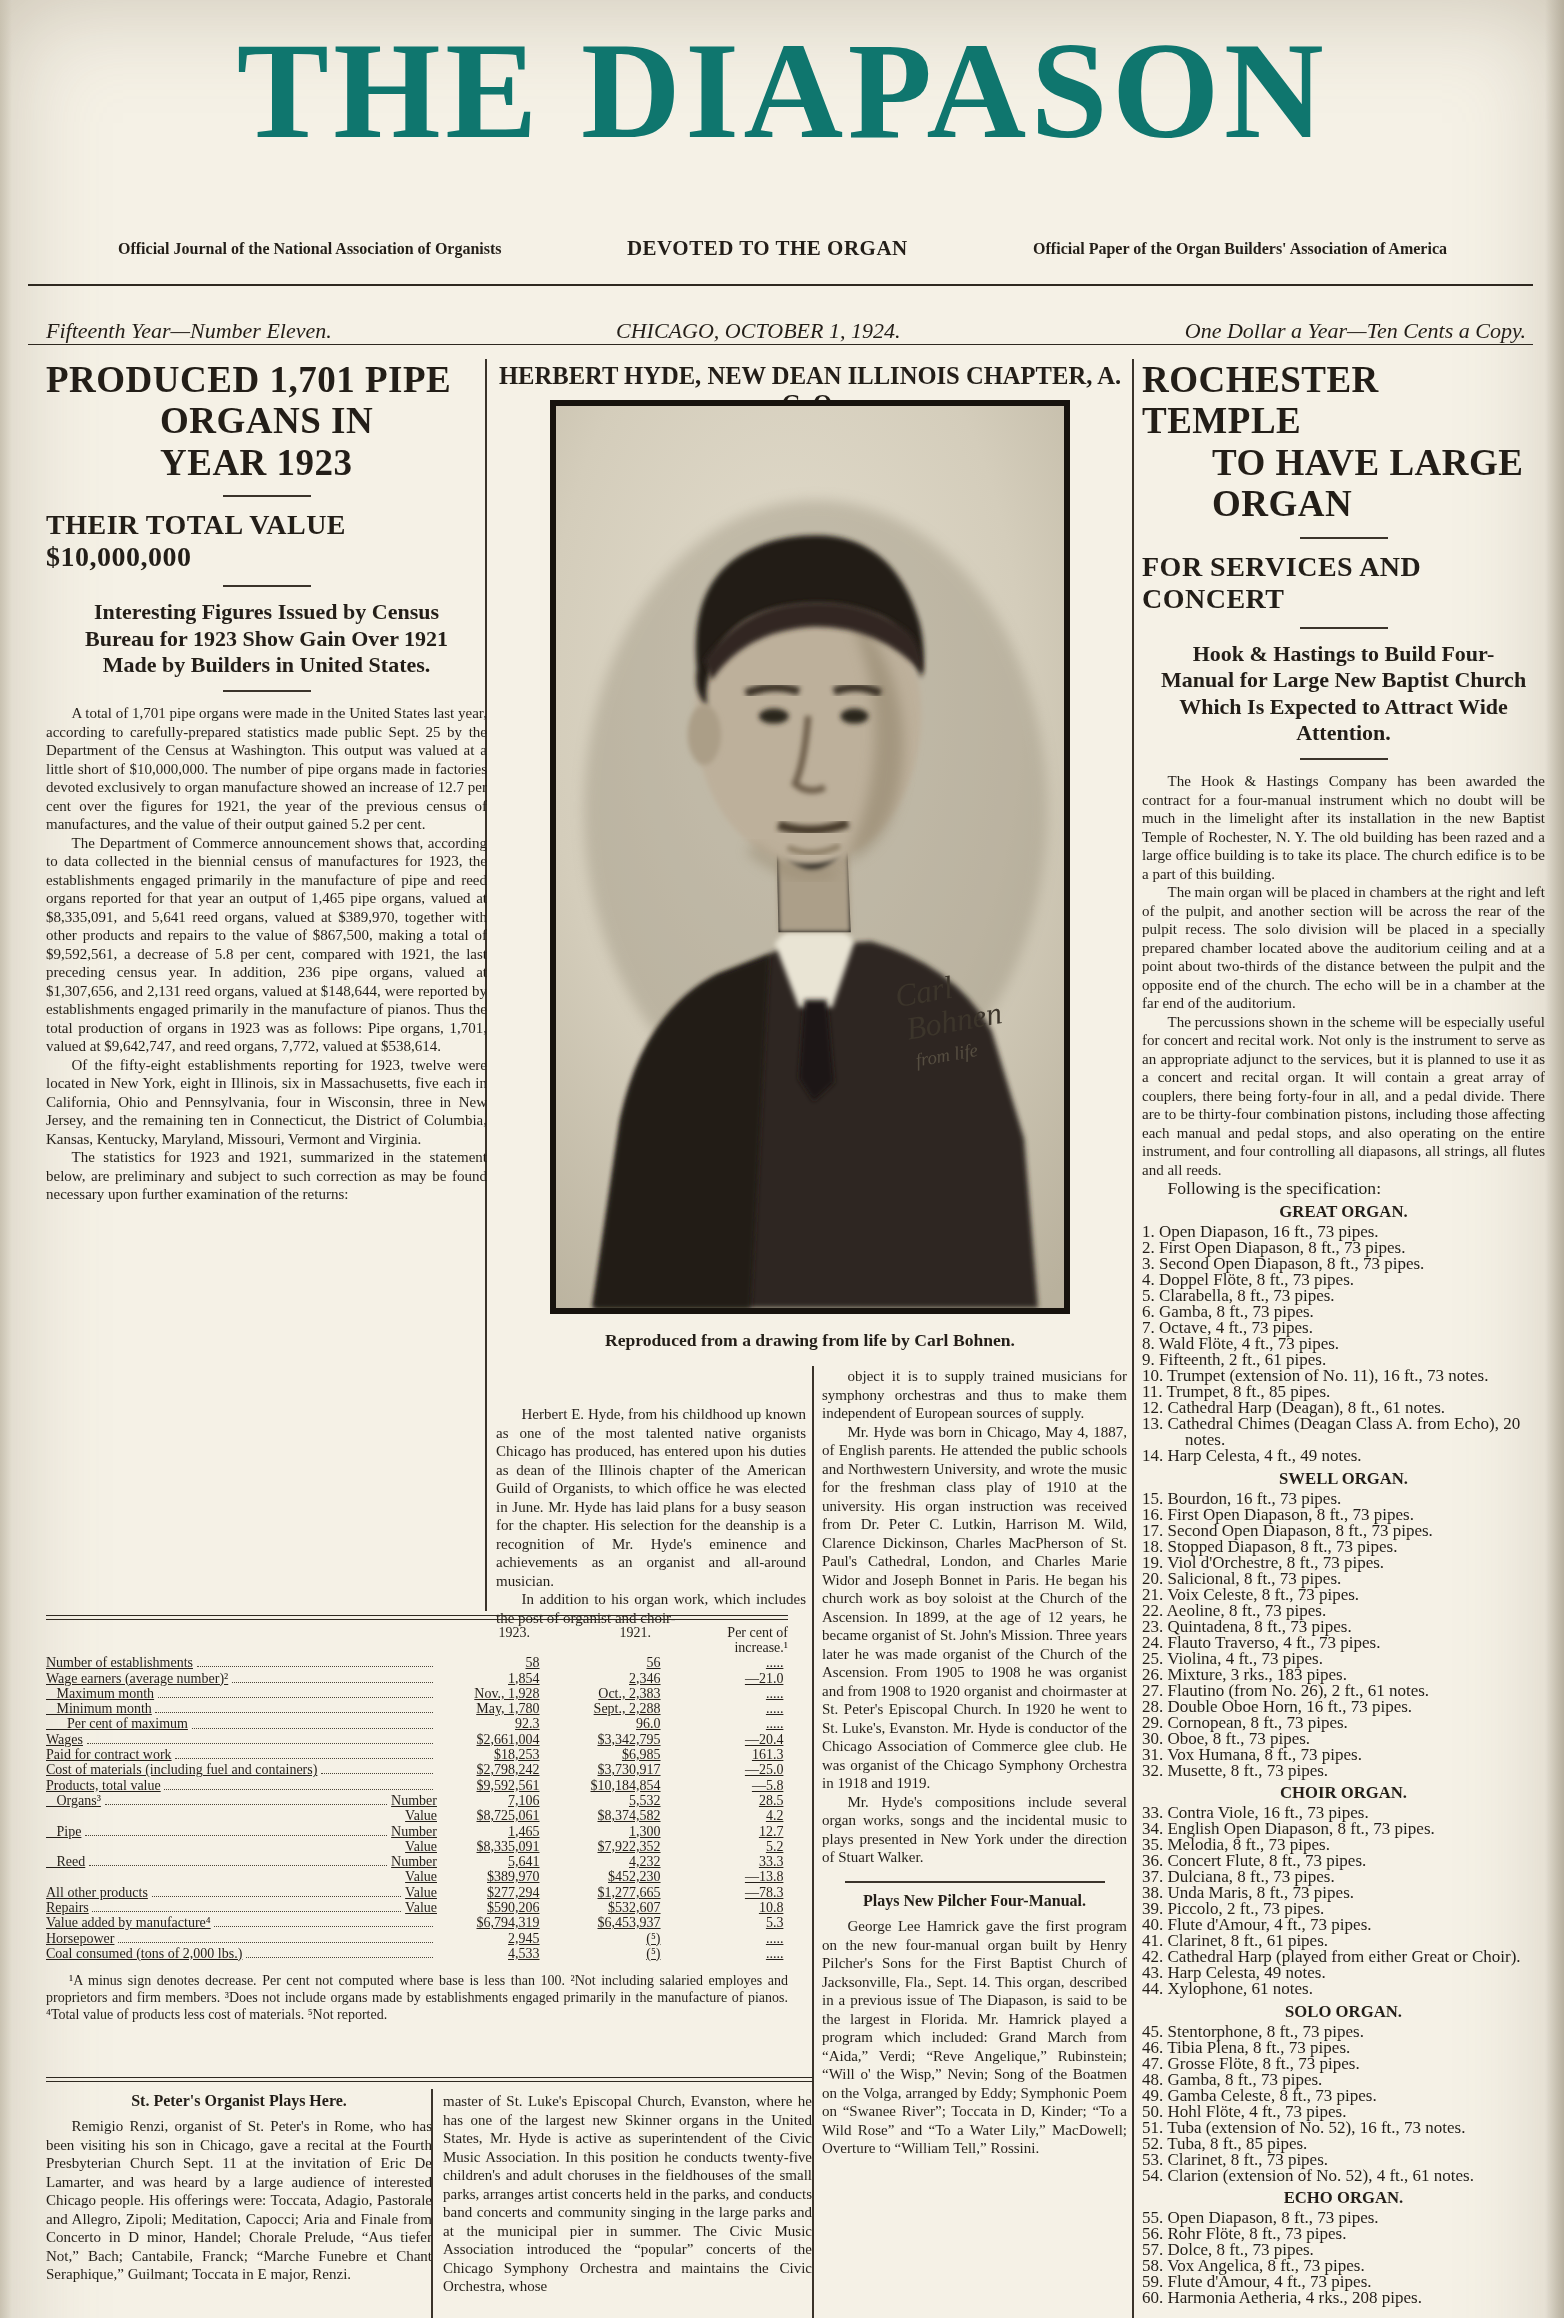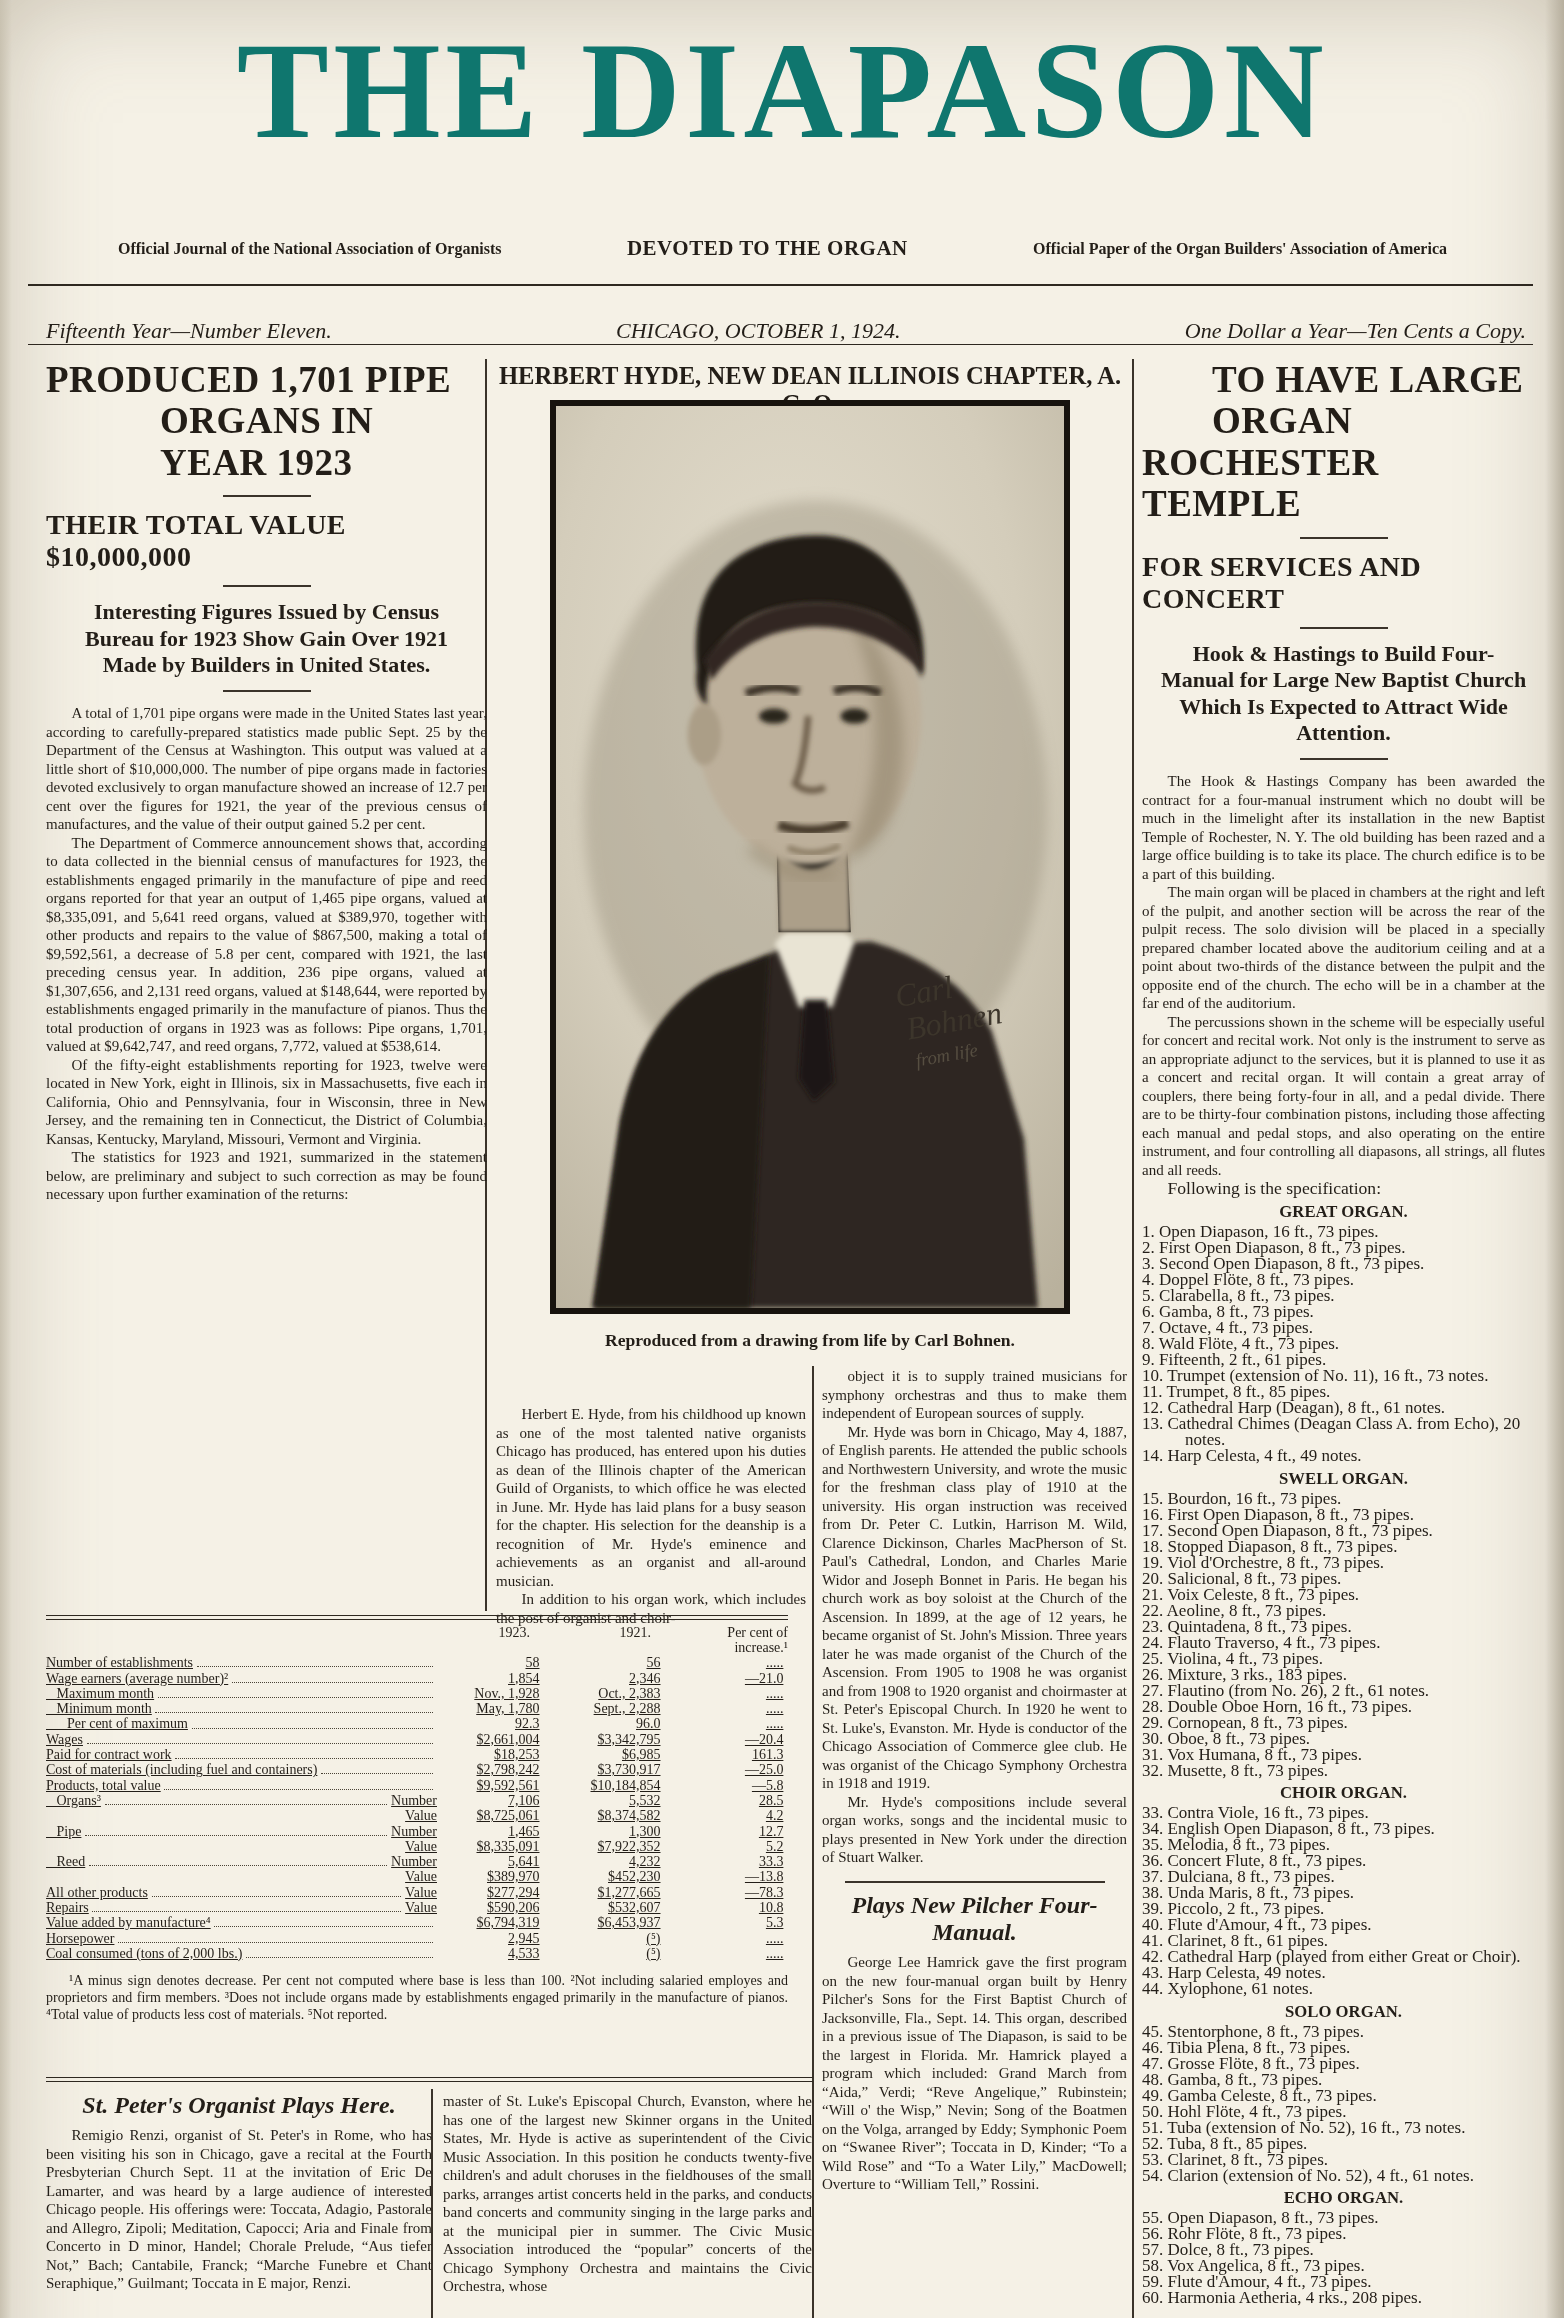--- a/index.html
+++ b/index.html
@@ -29,21 +29,21 @@
   #v-d{left:431px;top:2089px;height:385px;}
 
   
   .hl-big{font-size:37px;line-height:1.12;font-weight:bold;letter-spacing:0.5px;}
   .hl-line2{margin-left:114px;}
   .hl-line2-r{margin-left:70px;}
   .dash{width:88px;margin:12px auto;border:0;border-top:2.3px solid #3a332a;}
   .subhead{font-size:28px;font-weight:bold;text-align:left;letter-spacing:0.5px;}
   .deck{font-size:22px;line-height:1.2;font-weight:bold;text-align:center;}
   .body-par{font-size:15px;line-height:18.5px;text-align:justify;margin:0;text-indent:25.5px;}
-  .small-head{font-size:24px;font-weight:bold;text-align:center;margin:0 0 7.4px 0;font-style:italic;}
+  .small-head{font-size:16px;font-weight:bold;text-align:center;margin:0 0 7.4px 0;}
 
   #col1{position:absolute;left:46px;top:359px;width:441px;height:1252px;overflow:hidden;}
   #col4{position:absolute;left:1142px;top:359px;width:403px;height:2115px;overflow:hidden;}
 
   
   #midhead{position:absolute;left:492px;top:362px;width:636px;text-align:center;
       font-size:24.6px;font-weight:bold;}
   #photo{position:absolute;left:550px;top:400px;width:520px;height:914px;
       border:6px solid #17130e;background:#d6d0c0;}
   #photo svg{display:block;width:100%;height:100%;}
@@ -462,22 +462,22 @@
   </div>
 
   <div id="bottom-mid" data-name="hyde-continuation">
     <div>
 
     <p class="body-par" style="text-indent:0;" data-name="paragraph">master of St. Luke's Episcopal Church, Evanston, where he has one of the largest new Skinner organs in the United States, Mr. Hyde is active as superintendent of the Civic Music Association. In this position he conducts twenty-five children's and adult choruses in the fieldhouses of the small parks, arranges artist concerts held in the parks, and conducts band concerts and community singing in the large parks and at the municipal pier in summer. The Civic Music Association introduced the “popular” concerts of the Chicago Symphony Orchestra and maintains the Civic Orchestra, whose</p>
       </div>
   </div>
 
   <div id="col4" data-name="article-rochester">
+    <div class="hl-big" data-name="rochester-headline-line1">ROCHESTER TEMPLE</div>
     <div class="hl-big hl-line2-r" data-name="rochester-headline-line2">TO HAVE LARGE ORGAN</div>
-    <div class="hl-big" data-name="rochester-headline-line1">ROCHESTER TEMPLE</div>
     <hr class="dash" data-name="divider-dash">
     <div class="subhead" data-name="rochester-subhead">FOR SERVICES AND CONCERT</div>
     <hr class="dash" data-name="divider-dash">
     <div class="deck" style="padding:0 18.5px;" data-name="rochester-deck">Hook &amp; Hastings to Build Four-Manual for Large New Baptist Church Which Is Expected to Attract Wide Attention.</div>
     <hr class="dash" data-name="divider-dash">
     <div data-name="rochester-body">
 
     <p class="body-par" data-name="paragraph">The Hook &amp; Hastings Company has been awarded the contract for a four-manual instrument which no doubt will be much in the limelight after its installation in the new Baptist Temple of Rochester, N. Y. The old building has been razed and a large office building is to take its place. The church edifice is to be a part of this building.</p>
         <p class="body-par" data-name="paragraph">The main organ will be placed in chambers at the right and left of the pulpit, and another section will be across the rear of the pulpit recess. The solo division will be placed in a specially prepared chamber located above the auditorium ceiling and at a point about two-thirds of the distance between the pulpit and the opposite end of the church. The echo will be in a chamber at the far end of the auditorium.</p>
         <p class="body-par" data-name="paragraph">The percussions shown in the scheme will be especially useful for concert and recital work. Not only is the instrument to serve as an appropriate adjunct to the services, but it is planned to use it as a concert and recital organ. It will contain a great array of couplers, there being forty-four in all, and a pedal divide. There are to be thirty-four combination pistons, including those affecting each manual and pedal stops, and also operating on the entire instrument, and four controlling all diapasons, all strings, all flutes and all reeds.</p>

